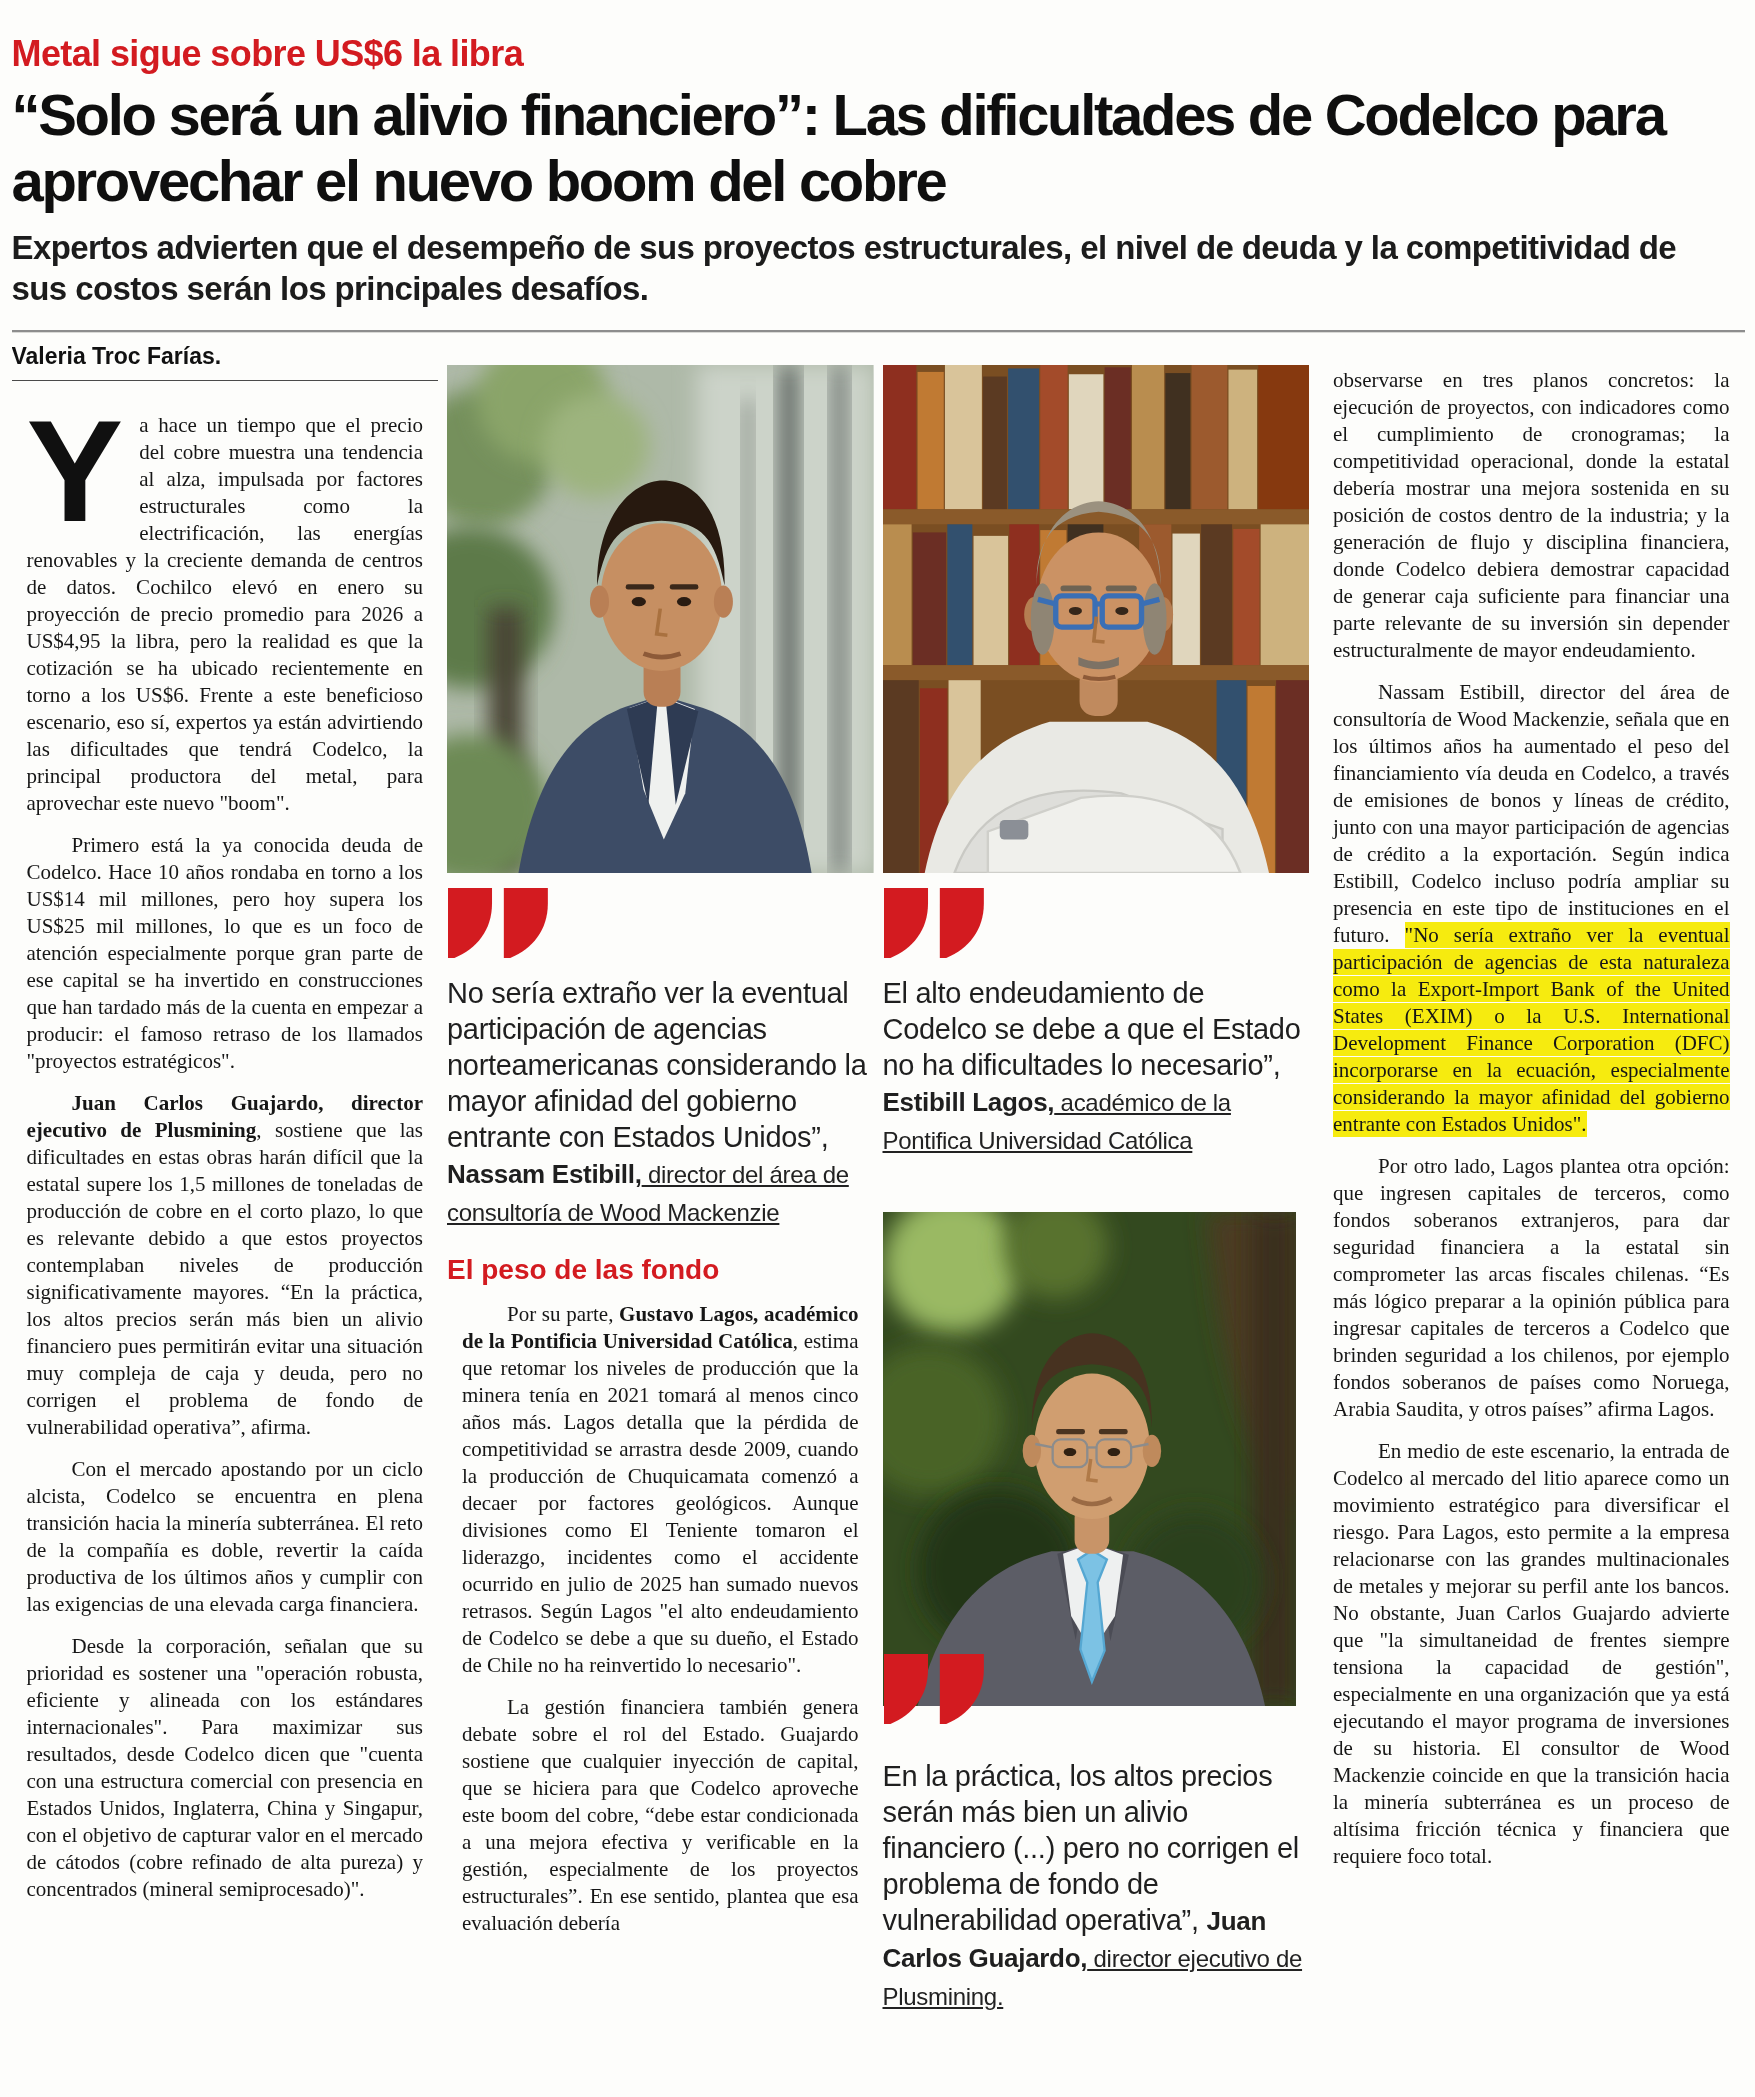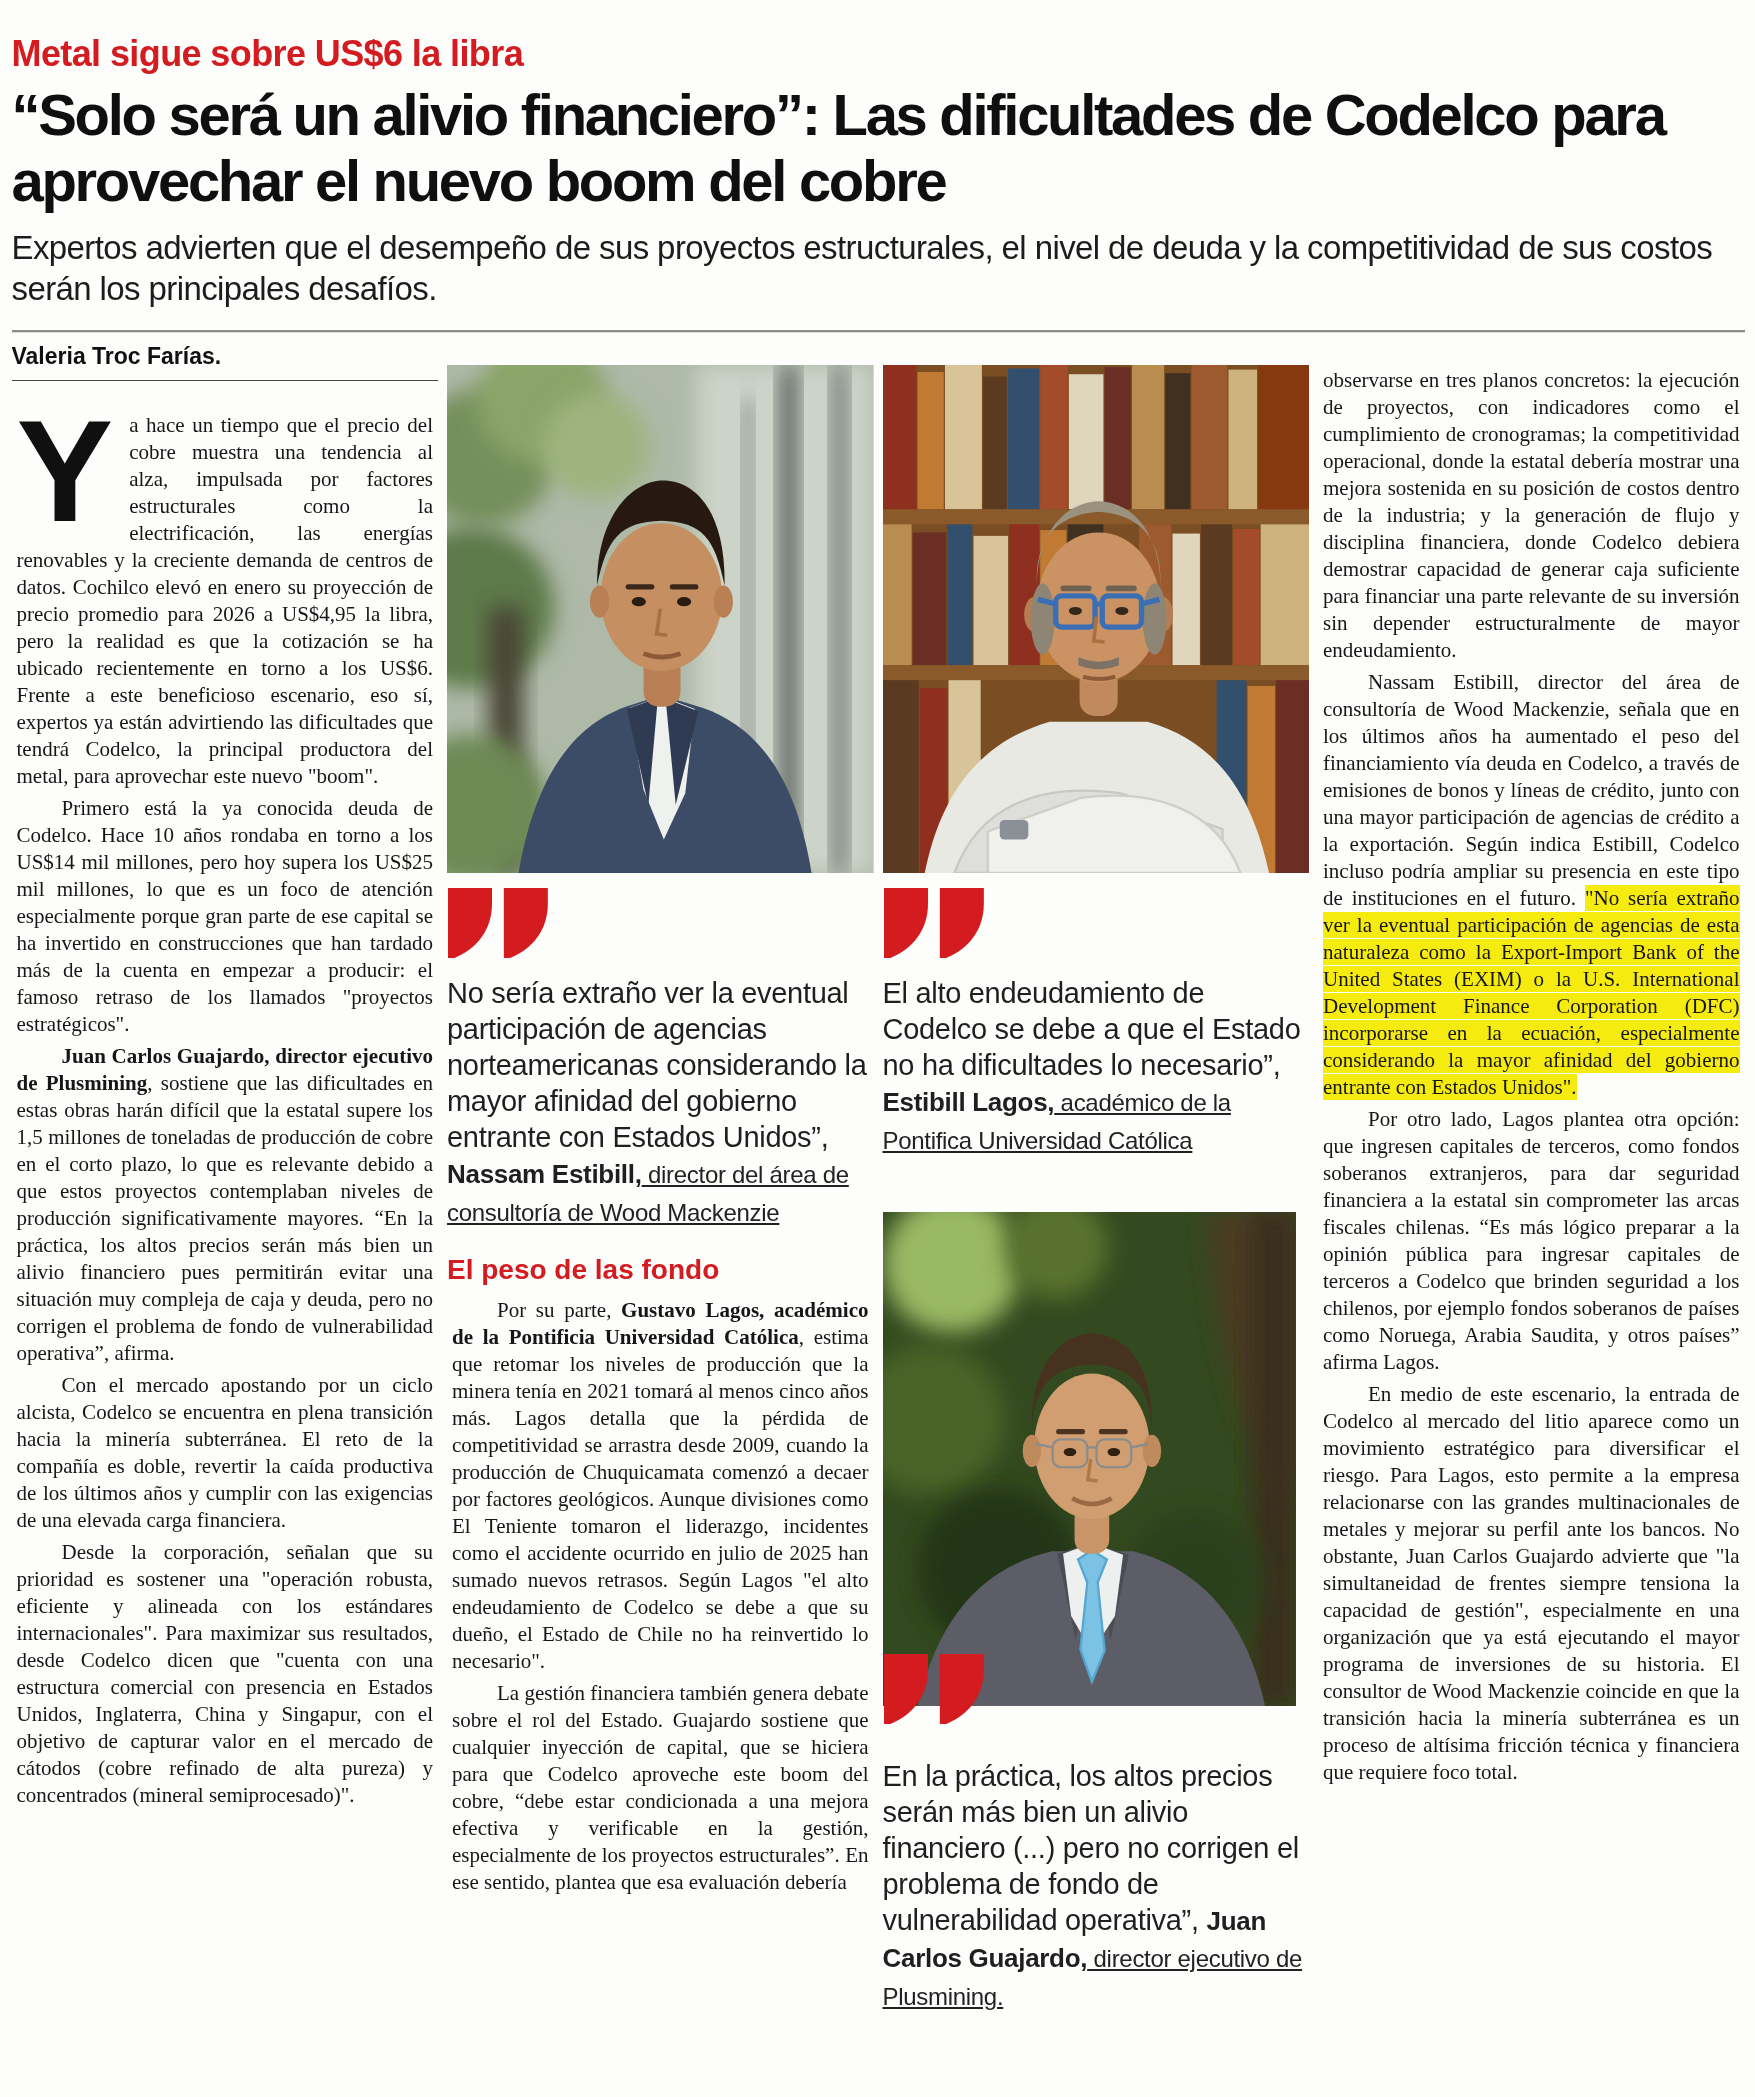--- a/index.html
+++ b/index.html
@@ -21,42 +21,42 @@
     font-size:36px;line-height:1.05;color:var(--accent-red);
     letter-spacing:-0.6px;
     margin-top:20px;
   }
   .title{
     font-family:"Liberation Sans", sans-serif;font-weight:700;
     font-size:58px;line-height:1.14;letter-spacing:-2.3px;
     color:#0f0f0f;margin:9.2px 0 14px 0;max-width:1733px;
   }
   .subtitle{
-    font-family:"Liberation Sans", sans-serif;font-weight:400;
+    font-family:"Liberation Sans", sans-serif;font-weight:700;
     font-size:33px;line-height:1.24;letter-spacing:-0.6px;
     color:#1c1c1c;margin:0;max-width:1728px;
   }
   .top-rule{
     border:0;border-top:2.3px solid #8d8d8d;border-bottom:1.2px solid #d9d9d6;
     height:1.2px;margin:19.6px 0 0 0;
   }
 
   
   .grid{
     margin-top:3.5px;display:grid;grid-template-columns:repeat(4,1fr);
     column-gap:9px;height:1737px;overflow:hidden;
   }
   .col{min-width:0;}
 
   
   .byline-wrap{border-bottom:1.7px solid #4a4a4a;padding:9.2px 0 11.5px 0;margin-bottom:31px;}
   .byline{font-family:"Liberation Sans", sans-serif;font-weight:700;font-size:23px;line-height:1;color:#111;}
 
   
-  .body{font-size:21px;line-height:27px;text-align:justify;margin:5px;color:#161616;}
+  .body{font-size:21px;line-height:27px;text-align:justify;margin:15px;color:#161616;}
   .ind{text-indent:45px;}
   .body b{font-weight:700;}
   .dropcap{
     float:left;font-family:"Liberation Sans", sans-serif;font-weight:700;
     font-size:145px;line-height:111px;margin:4.6px 16px 0 0;color:#101010;
   }
   mark.hl{background:var(--highlight-yellow);color:inherit;padding:1.2px 0;}
 
   
   figure{margin:0;}

